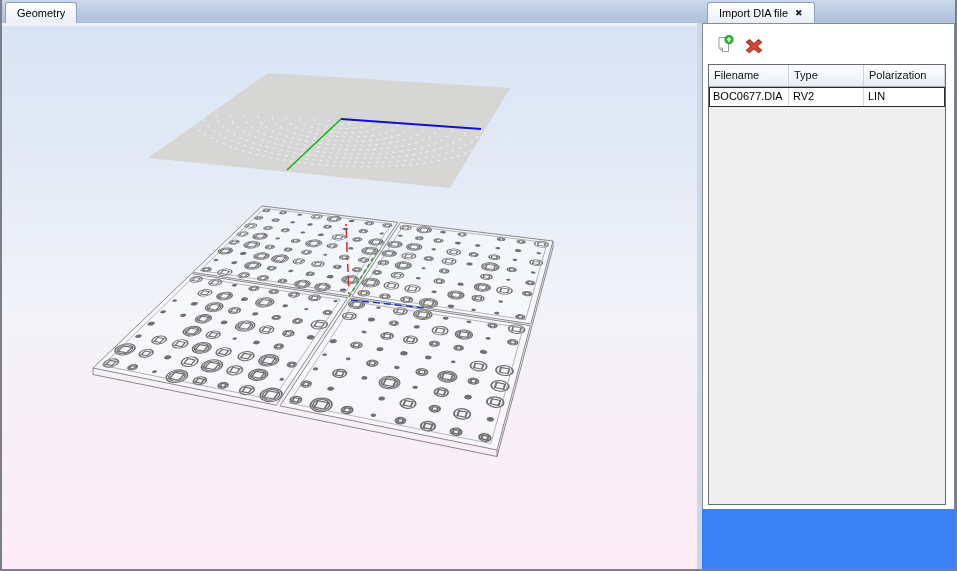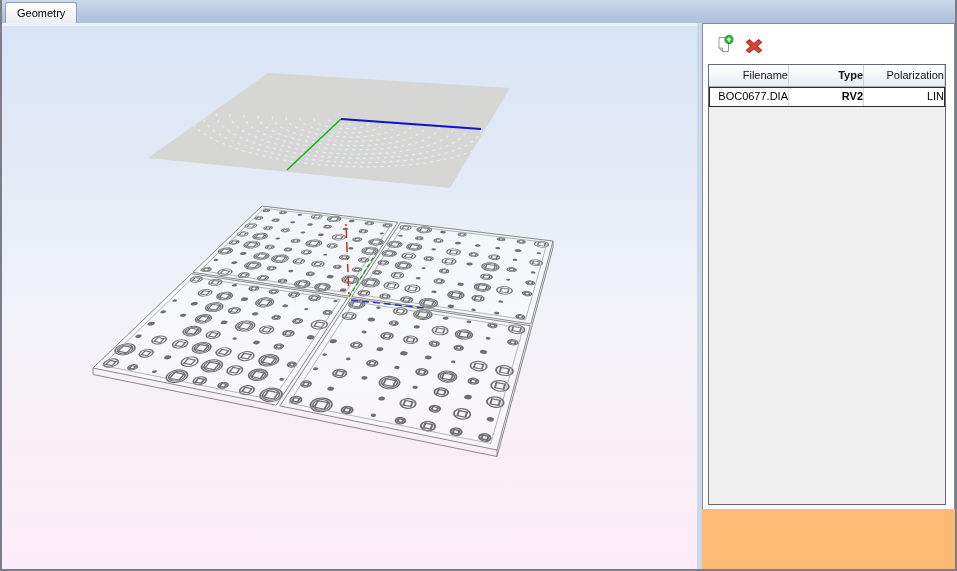--- a/index.html
+++ b/index.html
@@ -1,21 +1,21 @@
 <!DOCTYPE html>
 <html><head>
 <meta charset="utf-8">
 <style>
   html,body{margin:0;padding:0;background:#9aa3af;}
   *{box-sizing:border-box;}
   .app{
     width:957px;height:571px;position:relative;overflow:hidden;
     font-family:"Liberation Sans","DejaVu Sans",sans-serif;font-size:11px;color:#000;
-    background:#fdba74;
-    border-left:2px solid #7b7e86;border-right:2px solid #7b7e86;border-bottom:2px solid #7b7e86;text-align:right;
+    background:#3b82f6;
+    border-left:2px solid #7b7e86;border-right:2px solid #7b7e86;border-bottom:2px solid #7b7e86;
   }
   .tabstrip{
     position:absolute;left:0;top:0;width:953px;height:23px;
     background:linear-gradient(180deg,#ccd9ec 0%,#b5c6de 70%,#aec2dc 100%);
   }
   .tab{
     position:absolute;top:2px;height:21px;display:flex;align-items:center;gap:7px;
     padding:0 11px;background:linear-gradient(180deg,#ffffff 0%,#f3f6fb 55%,#e9eef7 100%);
     border:1px solid #8fa0bd;border-bottom:none;border-radius:3px 3px 0 0;cursor:default;
   }
@@ -38,31 +38,35 @@
     margin:3px 8px 4px 5px;flex:1;border:1px solid #666b73;background:#efefef;
     display:flex;flex-direction:column;overflow:hidden;
   }
   .thead{display:flex;height:22px;background:linear-gradient(180deg,#ffffff 0%,#f2f5f9 60%,#e7ecf3 100%);border-bottom:1px solid #a9aeb6;}
   .th{
     padding:4px 0 0 5px;border-right:1px solid #ccd4de;height:21px;cursor:default;
     white-space:nowrap;overflow:hidden;color:#111;
   }
   .trow{display:flex;height:20px;background:#fff;outline:1px solid #2b2b2b;outline-offset:-1px;}
   .td{padding:3px 0 0 4px;border-right:1px solid #d9d9d9;white-space:nowrap;overflow:hidden;}
-  .c0{width:80px;} .c1{width:75px;font-weight:bold;} .c2{width:79px;flex:1;}
+  .c0{width:80px;} .c1{width:75px;} .c2{width:79px;flex:1;}
   .tfill{flex:1;background:#efefef;}
 </style>
 </head>
 <body>
 
 <div class="app">
 
   <div class="tabstrip">
     <div class="tab" style="left:3px">
       <span>Geometry</span>
+    </div>
+    <div class="tab" style="left:705px">
+      <span>Import DIA file</span>
+      <span class="tabclose">✖</span>
     </div>
   </div>
 
   <div class="main">
 
     <div class="viewport">
       <svg id="scene" width="695" height="543" viewBox="2 26 695 543">
           <polygon points="268.0,73.0 510.0,88.0 450.0,188.0 148.0,158.0" fill="#d6d5d3" fill-opacity="0.97"></polygon>
           <defs>
             <clipPath id="planeclip">

